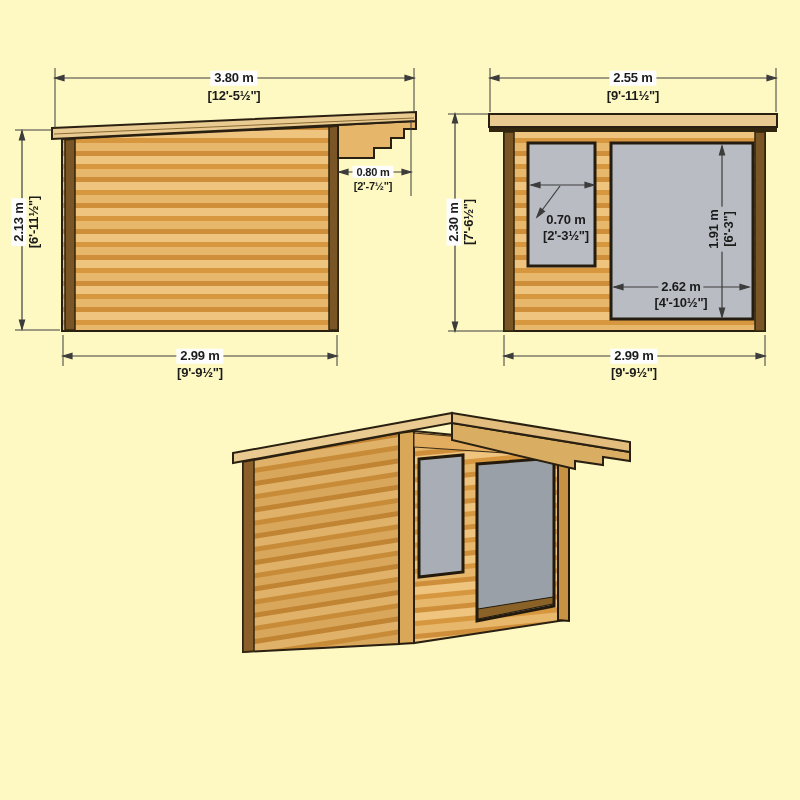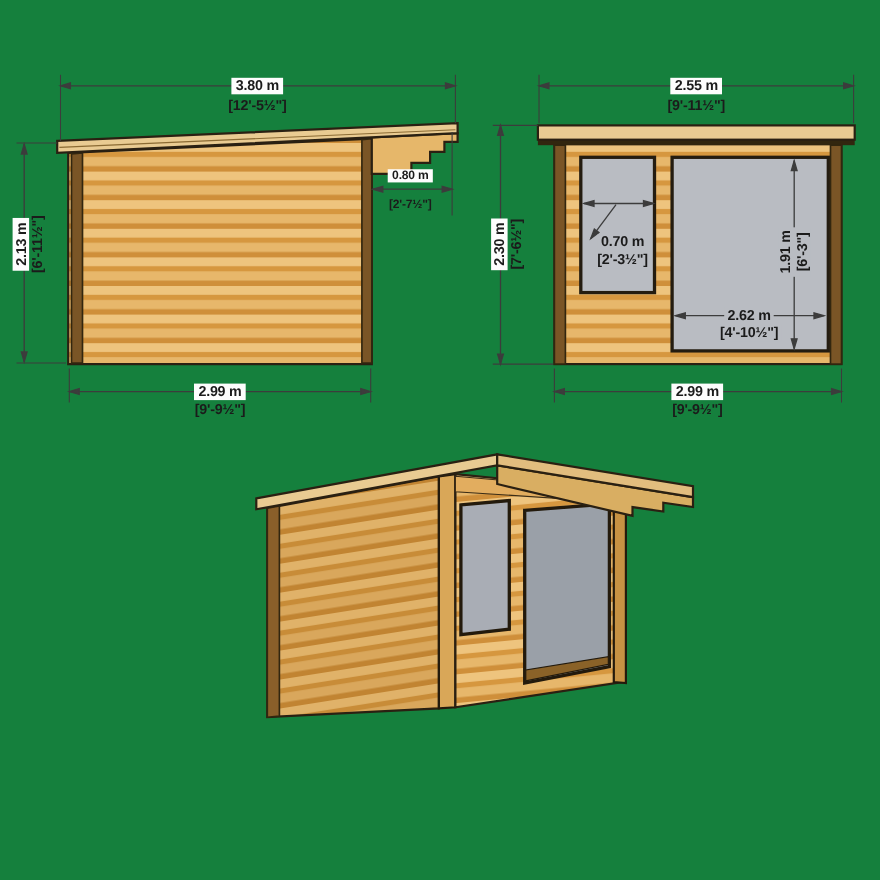--- a/index.html
+++ b/index.html
@@ -1,17 +1,17 @@
 <!DOCTYPE html>
 <html><head>
 <meta charset="utf-8">
 <style>
   html,body{margin:0;padding:0;}
   body{width:800px;height:800px;background:#fdfdfd;font-family:"Liberation Sans",sans-serif;}
-  #stage{position:relative;width:800px;height:800px;overflow:hidden;background:#15803d;}
+  #stage{position:relative;width:800px;height:800px;overflow:hidden;background:#fef9c3;}
   #drawing{position:absolute;left:0;top:0;}
   .dim{position:absolute;font:600 13px/1.12 "Liberation Sans",sans-serif;color:#1b1b1b;
        transform:translate(-50%,-50%);white-space:nowrap;text-align:center;letter-spacing:-0.2px;}
   .rot{transform:translate(-50%,-50%) rotate(-90deg);}
   .sm{font-size:11px;}
   .mask{background:#fdfdfd;padding:0 4px;}
   .gmask{background:#b9bcc2;padding:0 3px;}
 </style>
 </head>
 <body>
@@ -132,21 +132,21 @@
         <polygon points="765,356 756,353.4 756,358.6"></polygon>
   </g>
 </svg>
 
 <div class="dim mask" style="left:234px;top:78px">3.80 m</div>
 <div class="dim" style="left:234px;top:96px">[12'-5½"]</div>
 
 <div class="dim rot" style="left:27px;top:222px"><span class="mask">2.13 m</span><br>
   <span>[6'-11½"]</span></div>
 
-<div class="dim sm mask" style="left:373px;top:160px">0.80 m</div>
+<div class="dim sm mask" style="left:373px;top:172px">0.80 m</div>
 <div class="dim sm" style="left:373px;top:186px">[2'-7½"]</div>
 
 <div class="dim mask" style="left:200px;top:356px">2.99 m</div>
 <div class="dim" style="left:200px;top:373px">[9'-9½"]</div>
 
 <div class="dim mask" style="left:633px;top:78px">2.55 m</div>
 <div class="dim" style="left:633px;top:96px">[9'-11½"]</div>
 
 <div class="dim rot" style="left:462px;top:222px"><span class="mask">2.30 m</span><br>
   <span>[7'-6½"]</span></div>

